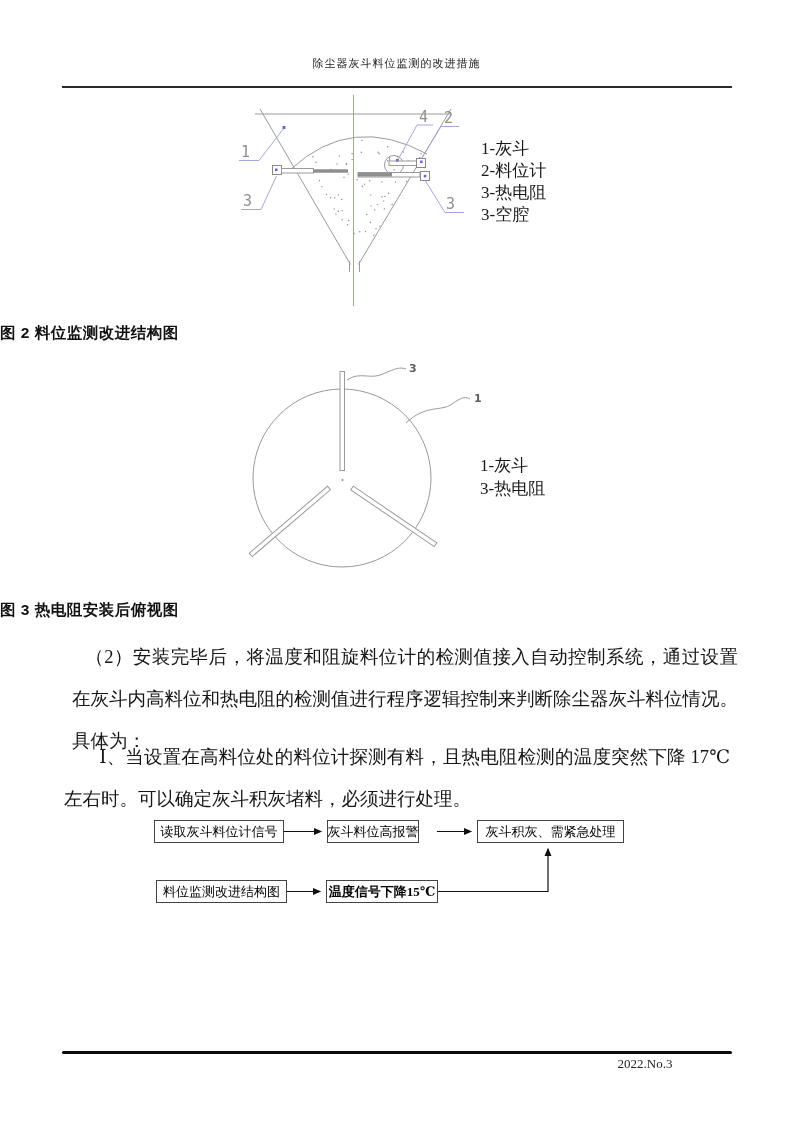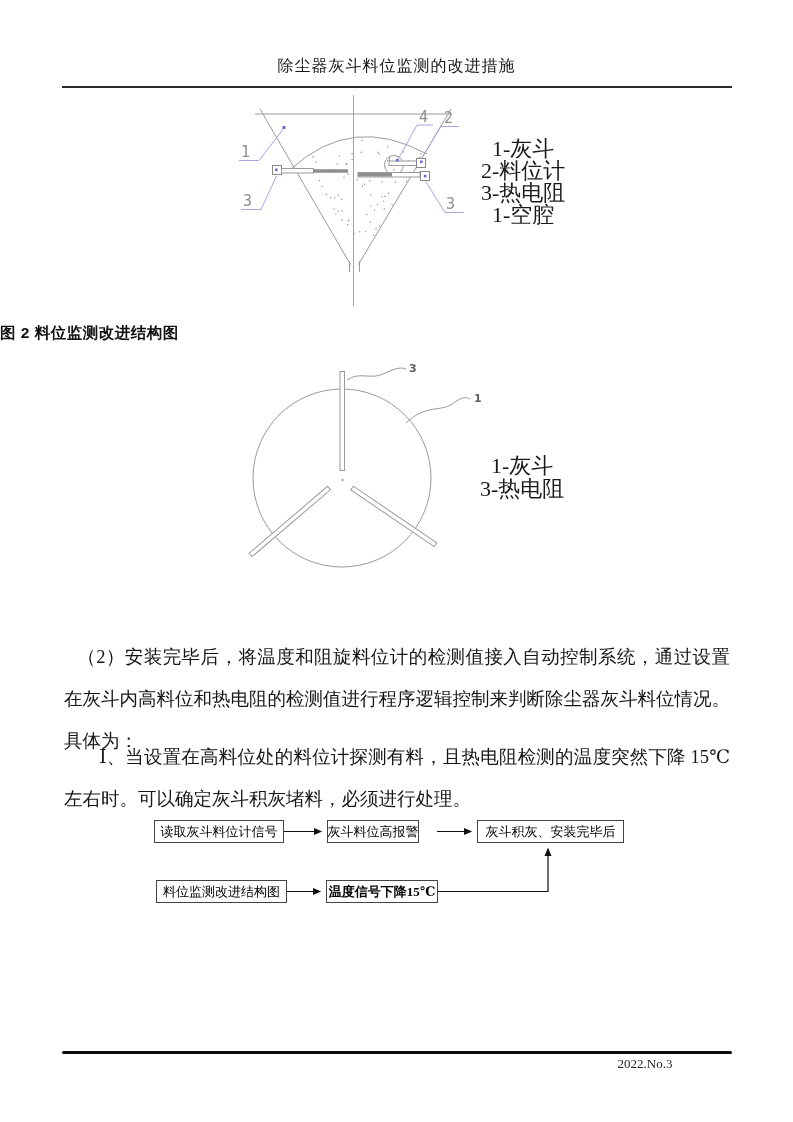--- a/index.html
+++ b/index.html
@@ -8,52 +8,51 @@
     width:793px;height:1122px;
     background:#ffffff;
     font-family:"Liberation Serif","DejaVu Serif",serif;
     color:#161616;
     overflow:hidden;
   }
   .abs{position:absolute;}
   .header-title{
     top:56px;left:0;right:0;
     text-align:center;
-    font-size:16px;
+    font-size:11px;
     letter-spacing:1px;
     color:#1a1a1a;
   }
   .header-rule{
     top:86px;left:62px;width:670px;height:2px;
     background:#2b2b2b;
   }
   .caption{
     left:0;right:0;
     font-weight:700;
     font-size:15.5px;
     letter-spacing:.5px;
     font-family:"Liberation Sans","DejaVu Sans",sans-serif;
     color:#111;
   }
   .legend{
-    font-size:22px;
+    font-size:17px;
     color:#1a1a1a;
     white-space:nowrap;
-    text-align:center;
   }
   .legend div{height:22px;line-height:22px;}
   .legend.fig3 div{height:23px;line-height:23px;}
   .bodytext{
     left:64px;width:666px;
     font-size:18.5px;
     line-height:42px;
     text-align:justify;
     color:#161616;
   }
-  .indent-small{text-indent:0.72em;}
+  .indent-small{text-indent:0.72em;margin-left:8px;}
   .indent-2em{text-indent:1.9em;}
   .flowbox{
     height:23px;
     border:1.2px solid #444;
     background:#fff;
     display:flex;align-items:center;justify-content:center;
     font-size:13px;
     white-space:nowrap;
     color:#000000;
     box-sizing:border-box;
@@ -318,21 +317,21 @@
     <text class="cadnum" x="243" y="206">3</text>
     <text class="cadnum" x="419" y="122">4</text>
     <text class="cadnum" x="444" y="123">2</text>
     <text class="cadnum" x="446" y="209">3</text>
   </svg>
 
   <div class="abs legend" style="left:481px;top:138px;">
     <div>1-灰斗</div>
     <div>2-料位计</div>
     <div>3-热电阻</div>
-    <div>1-空腔</div>
+    <div>3-空腔</div>
   </div>
 
   <div class="abs caption" style="top:323px;">图 2 料位监测改进结构图</div>
 
   <svg class="abs" style="left:240px;top:358px;" width="245" height="222" viewBox="240 358 245 222">
     <circle cx="342" cy="478" r="89" stroke="#9a9a9a" fill="none"></circle>
 
     <rect x="340" y="371.5" width="4.5" height="99" fill="#fff" stroke="#9a9a9a"></rect>
 
     <rect x="0" y="-2.25" width="103" height="4.5" fill="#fff" stroke="#9a9a9a" transform="translate(329,488) rotate(139.5)"></rect>
@@ -344,40 +343,41 @@
     <path d="M 406,423 C 426,404 441,412 452,404 S 466,397 470,399" stroke="#9a9a9a" fill="none"></path>
     <text class="cadnum-bold" x="409" y="372">3</text>
     <text class="cadnum-bold" x="474" y="402">1</text>
   </svg>
 
   <div class="abs legend fig3" style="left:480px;top:454px;">
     <div>1-灰斗</div>
     <div>3-热电阻</div>
   </div>
 
+  <div class="abs caption" style="top:600px;">图 3 热电阻安装后俯视图</div>
 
   <div class="abs bodytext indent-small" style="top:636px;">（2）安装完毕后，将温度和阻旋料位计的检测值接入自动控制系统，通过设置在灰斗内高料位和热电阻的检测值进行程序逻辑控制来判断除尘器灰斗料位情况。具体为：</div>
-  <div class="abs bodytext indent-2em" style="top:736px;">Ⅰ、当设置在高料位处的料位计探测有料，且热电阻检测的温度突然下降 15℃左右时。可以确定灰斗积灰堵料，必须进行处理。</div>
+  <div class="abs bodytext indent-2em" style="top:736px;">Ⅰ、当设置在高料位处的料位计探测有料，且热电阻检测的温度突然下降 17℃左右时。可以确定灰斗积灰堵料，必须进行处理。</div>
 
   <svg class="abs" style="left:140px;top:810px;" width="510" height="100" viewBox="140 810 510 100">
     <defs>
       <marker id="arw" markerWidth="8" markerHeight="8" refX="6" refY="3" orient="auto">
         <path d="M0,0 L7,3 L0,6 Z" fill="#111"></path>
       </marker>
     </defs>
     <g stroke="#111" stroke-width="1.2" fill="none">
       <line x1="284" y1="831.5" x2="321" y2="831.5" marker-end="url(#arw)"></line>
       <line x1="437" y1="831.5" x2="471" y2="831.5" marker-end="url(#arw)"></line>
       <line x1="287" y1="891.5" x2="320" y2="891.5" marker-end="url(#arw)"></line>
       <path d="M 436,891.5 H 548 V 849" marker-end="url(#arw)"></path>
     </g>
   </svg>
   <div class="abs flowbox" style="left:154px;top:820px;width:130px;">读取灰斗料位计信号</div>
   <div class="abs flowbox" style="left:327px;top:820px;width:92px;">灰斗料位高报警</div>
-  <div class="abs flowbox" style="left:477px;top:820px;width:147px;">灰斗积灰、安装完毕后</div>
+  <div class="abs flowbox" style="left:477px;top:820px;width:147px;">灰斗积灰、需紧急处理</div>
   <div class="abs flowbox" style="left:156px;top:880px;width:131px;">料位监测改进结构图</div>
   <div class="abs flowbox" style="left:326px;top:880px;width:112px;font-weight:bold;">温度信号下降15℃</div>
 
 
   <div class="abs footer-rule"></div>
   <div class="abs footer-issue">2022.No.3</div>
 
 </div>
 
 </body></html>

